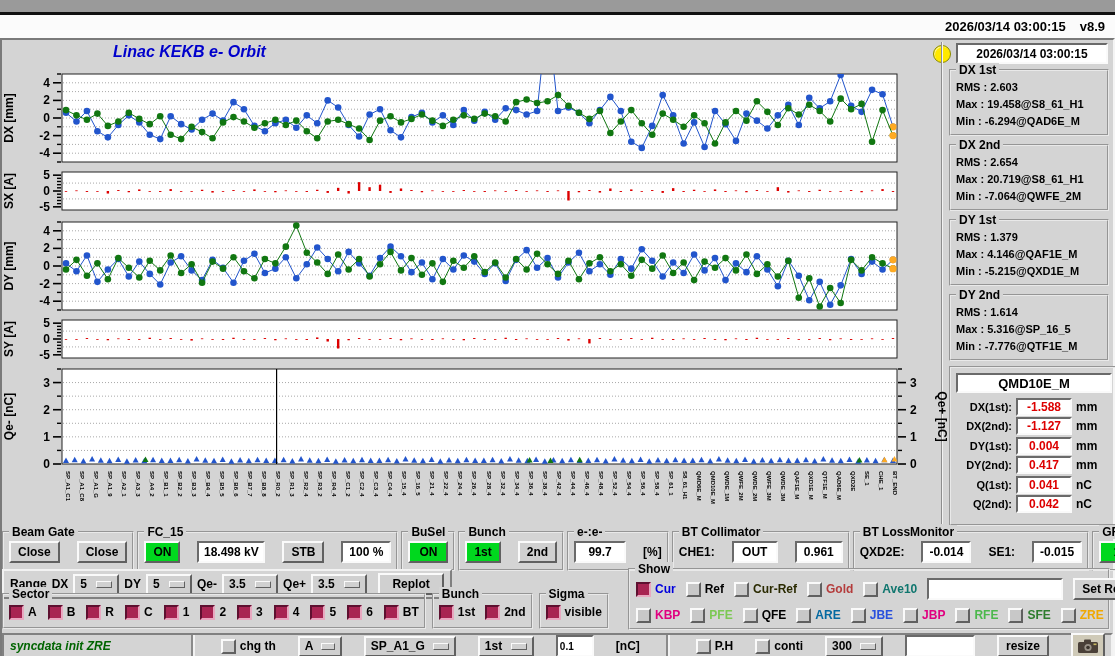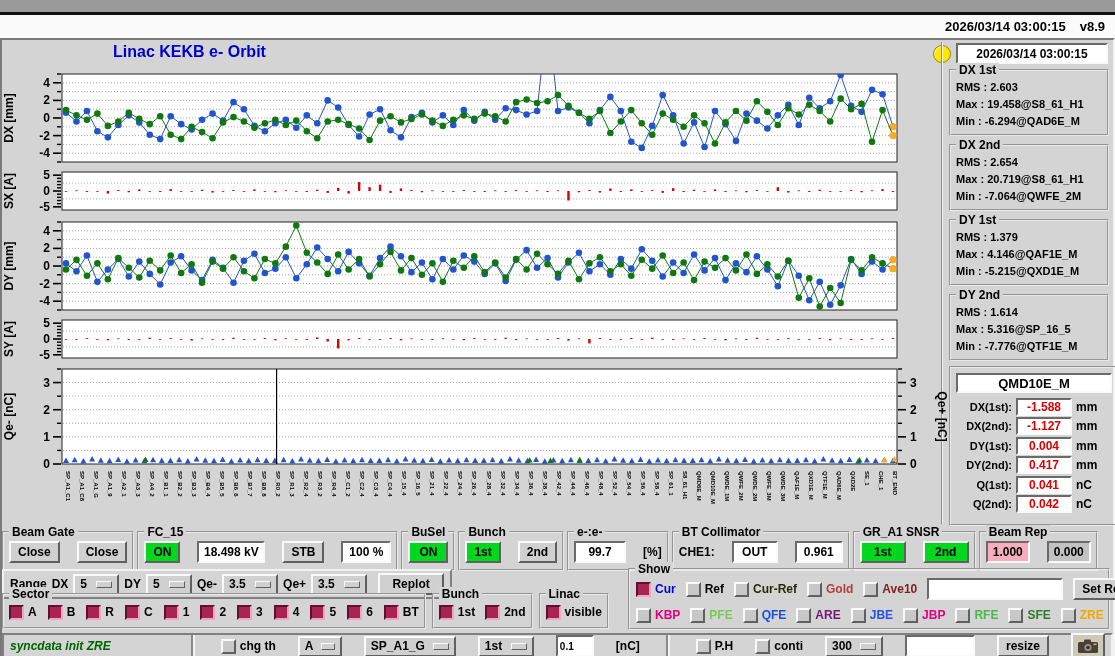--- a/index.html
+++ b/index.html
@@ -2,21 +2,21 @@
 <html><head>
 <meta charset="utf-8">
 <style>
   html,body{margin:0;padding:0;background:#9a9a9a;}
   .screen{position:relative;width:1115px;height:656px;background:#d4d4d4;font-family:"Liberation Sans",sans-serif;font-weight:bold;color:#000;overflow:hidden;margin-top:12px;}
   .topstrip{position:absolute;left:0;top:0;width:1115px;height:3px;background:#101010;}
   .topbar{position:absolute;left:0;top:3px;width:1115px;height:23px;background:#fbfbfb;display:flex;align-items:center;justify-content:flex-end;font-size:13px;}
   .topbar .ver{margin:0 10px 0 14px;}
   .frame{position:absolute;left:0;top:26px;width:1111px;height:620px;border:2px solid;border-color:#7a7a7a #f4f4f4 #f4f4f4 #7a7a7a;background:#d4d4d4;}
   .bottomedge{position:absolute;left:0;top:648px;width:1115px;height:8px;background:#c2c2c2;border-top:1px solid #666;}
-  .title{position:absolute;left:113px;top:31px;font-size:16px;color:#0000cc;}
+  .title{position:absolute;left:113px;top:31px;font-size:16px;color:#0000cc;font-style:italic;}
   .indicator{position:absolute;left:933px;top:33px;width:16px;height:16px;border-radius:50%;background:#ffe800;border:1px solid #8a8a00;box-shadow:inset 1px 1px 0 #fff68a;}
   .clockbox{position:absolute;left:956px;top:31px;width:148px;height:17px;border:2px solid;border-color:#6a6a6a #fafafa #fafafa #6a6a6a;background:#fff;display:flex;align-items:center;justify-content:center;font-size:12px;}
   .vdivider{position:absolute;left:941px;top:30px;height:482px;width:0;border-left:1px solid #8d8d8d;border-right:1px solid #f2f2f2;}
   svg text{font-family:"Liberation Sans",sans-serif;font-weight:bold;fill:#000;}
   #plots{position:absolute;left:0;top:55px;}
   
   .statcol{position:absolute;left:949px;top:57px;width:160px;}
   .sgroup{position:relative;border:2px groove #e9e9e9;margin-bottom:8px;padding:8px 4px 3px 5px;height:52px;}
   .glabel{position:absolute;top:-8px;left:5px;background:#d4d4d4;padding:0 3px;font-size:12px;line-height:14px;}
   .sline{font-size:11px;line-height:17px;white-space:nowrap;}
@@ -974,20 +974,27 @@
       <span class="vbox" style="width:52px">99.7</span>
       <span class="lbl">[%]</span>
     </div>
     <div class="group">
       <span class="glabel">BT Collimator</span>
       <span class="lbl">CHE1:</span>
       <span class="vbox" style="width:46px">OUT</span>
       <span class="vbox" style="width:48px">0.961</span>
     </div>
     <div class="group">
+      <span class="glabel">BT LossMonitor</span>
+      <span class="lbl">QXD2E:</span>
+      <span class="vbox" style="width:50px">-0.014</span>
+      <span class="lbl">SE1:</span>
+      <span class="vbox" style="width:50px">-0.015</span>
+    </div>
+    <div class="group">
       <span class="glabel">GR_A1 SNSR</span>
       <button class="btn green" style="width:46px">1st</button>
       <button class="btn green" style="width:46px">2nd</button>
     </div>
     <div class="group">
       <span class="glabel">Beam Rep</span>
       <span class="vbox pink" style="width:44px">1.000</span>
       <span class="vbox gray" style="width:44px">0.000</span>
 
     </div>
@@ -1088,21 +1095,21 @@
             <span class="cb-label">1st</span>
           </span>
 
           <span class="cb-item">
             <span class="cb on"></span>
             <span class="cb-label">2nd</span>
           </span>
         </span>
     </div>
     <div class="group" style="height:36px">
-      <span class="glabel">Linac</span>
+      <span class="glabel">Sigma</span>
       <span class="cb-row" style="display:inline-flex;gap:10px">
 
           <span class="cb-item">
             <span class="cb on"></span>
             <span class="cb-label">visible</span>
           </span>
         </span>
     </div>
   </div>
 
@@ -1126,47 +1133,47 @@
             <span class="cb-label" style="color: rgb(42, 42, 0);">Cur-Ref</span>
           </span>
 
           <span class="cb-item">
             <span class="cb"></span>
             <span class="cb-label" style="color: rgb(180, 60, 60);">Gold</span>
           </span>
 
           <span class="cb-item">
             <span class="cb"></span>
-            <span class="cb-label" style="color: #7f1d1d;">Ave10</span>
+            <span class="cb-label" style="color: #0f766e;">Ave10</span>
           </span>
         </span>
       <input class="showinput" value="" style="">
       <button class="btn">Set Ref</button>
     </div>
     <div class="showrow">
       <span class="cb-row">
 
           <span class="cb-item">
             <span class="cb"></span>
             <span class="cb-label" style="color: rgb(224, 0, 128);">KBP</span>
           </span>
 
           <span class="cb-item">
             <span class="cb"></span>
             <span class="cb-label" style="color: rgb(124, 200, 84);">PFE</span>
           </span>
 
           <span class="cb-item">
             <span class="cb"></span>
-            <span class="cb-label" style="color: #1d4ed8;">QFE</span>
+            <span class="cb-label" style="color: #000000;">QFE</span>
           </span>
 
           <span class="cb-item">
             <span class="cb"></span>
-            <span class="cb-label" style="color: #701a75;">ARE</span>
+            <span class="cb-label" style="color: #0369a1;">ARE</span>
           </span>
 
           <span class="cb-item">
             <span class="cb"></span>
             <span class="cb-label" style="color: rgb(42, 80, 221);">JBE</span>
           </span>
 
           <span class="cb-item">
             <span class="cb"></span>
             <span class="cb-label" style="color: rgb(224, 0, 128);">JBP</span>

